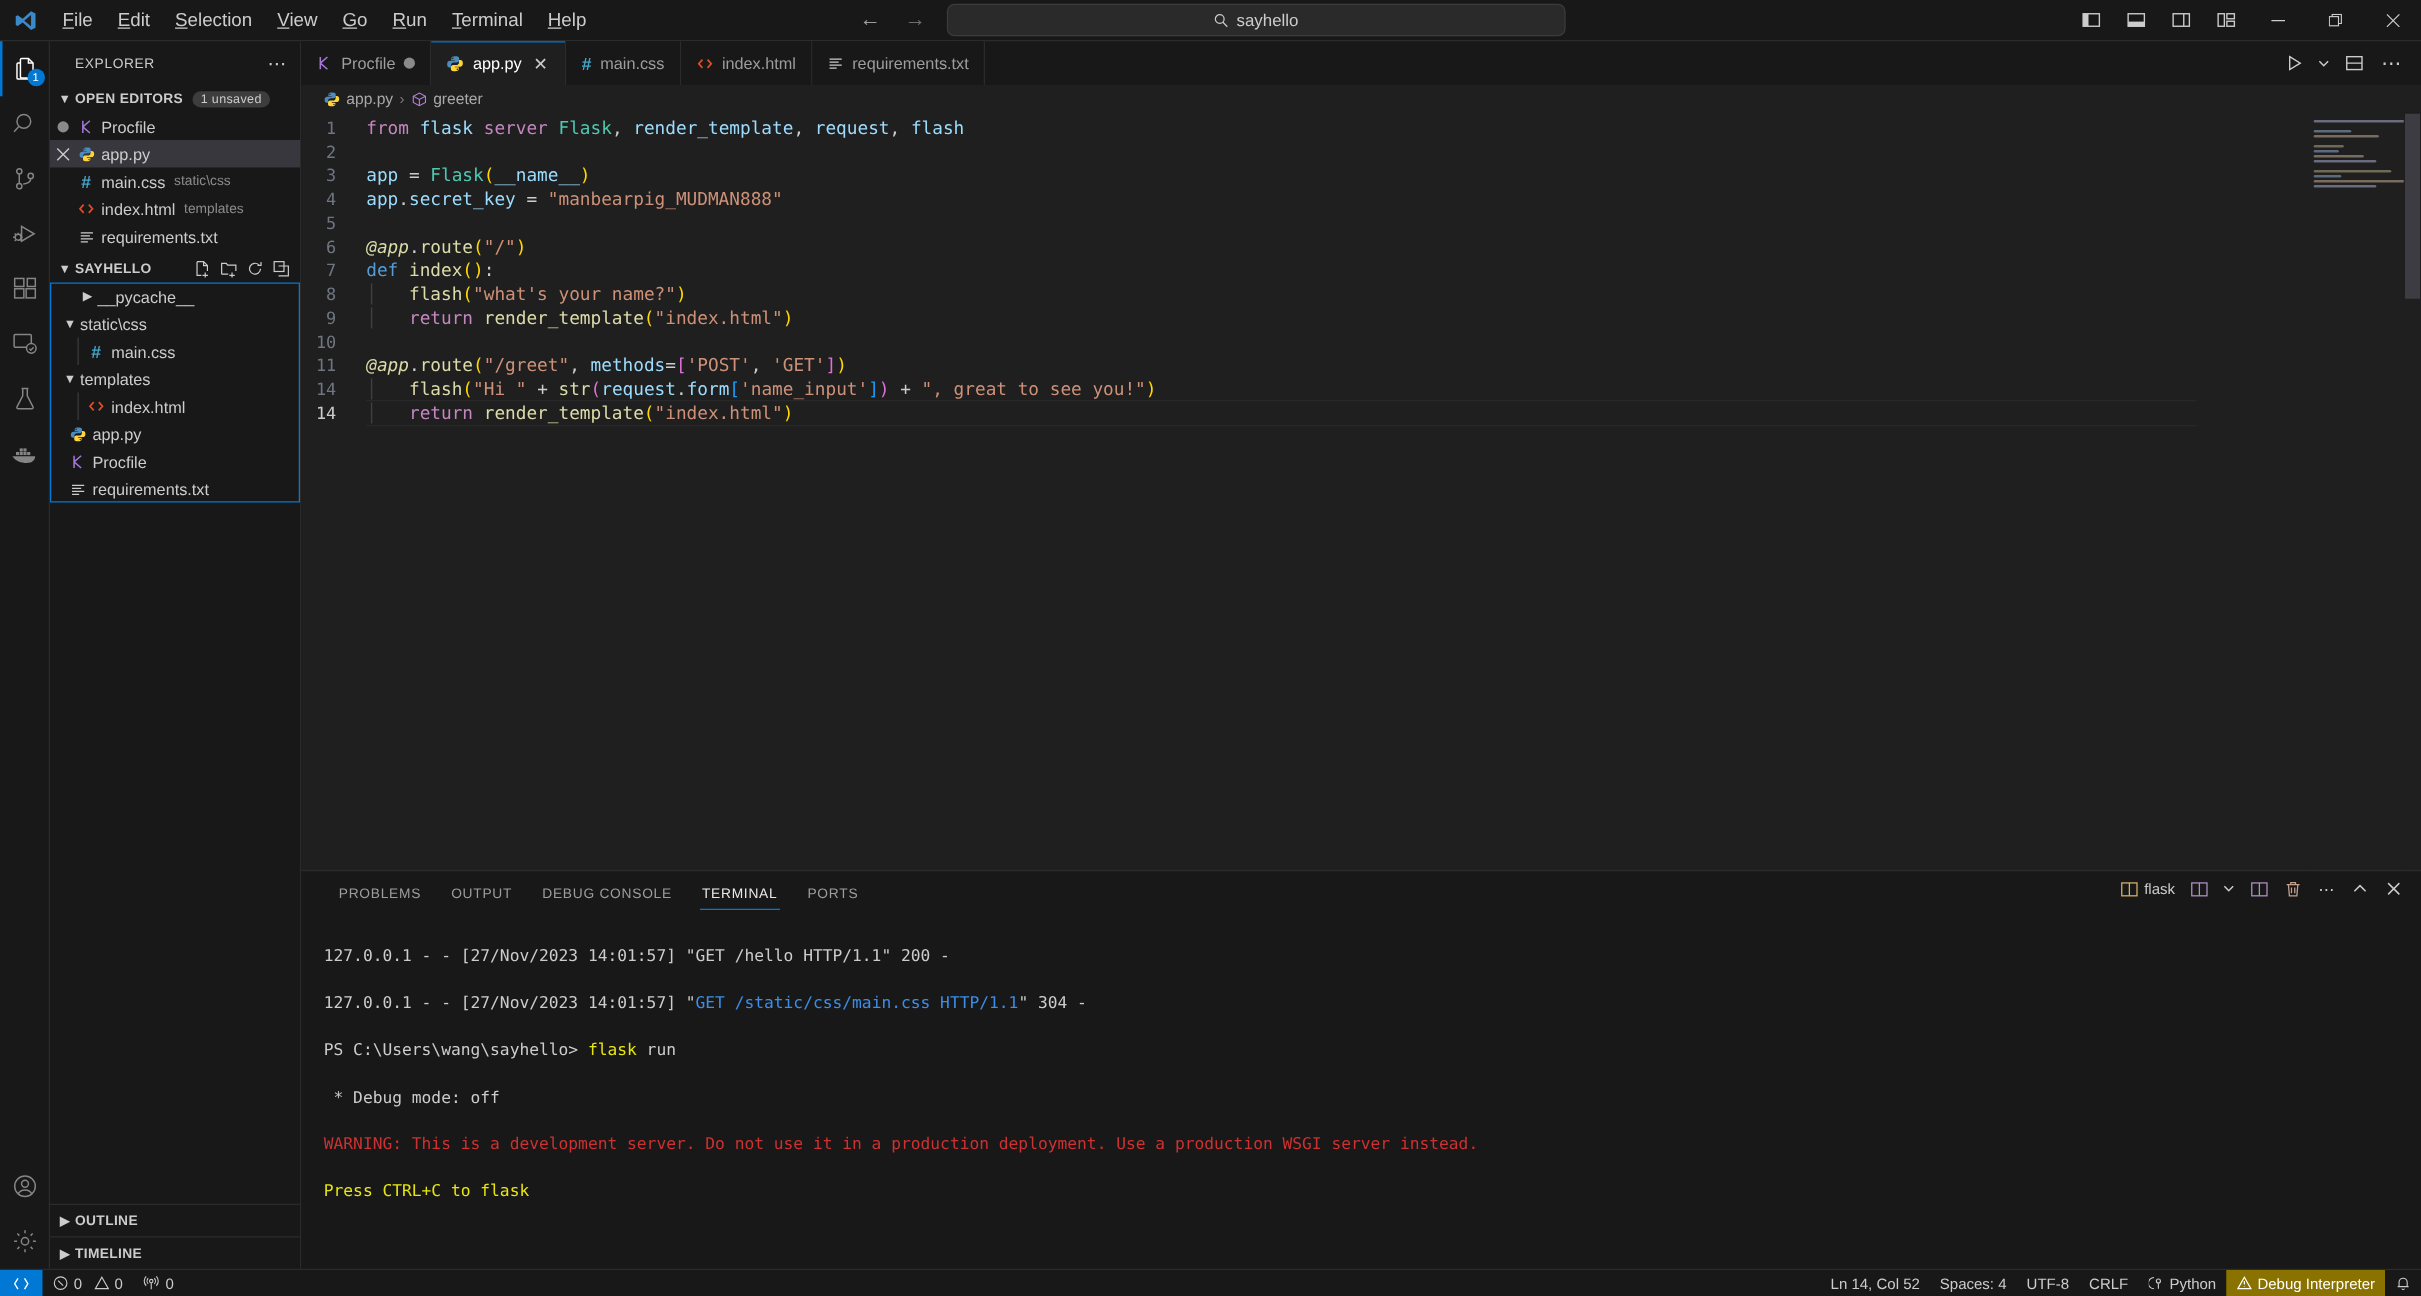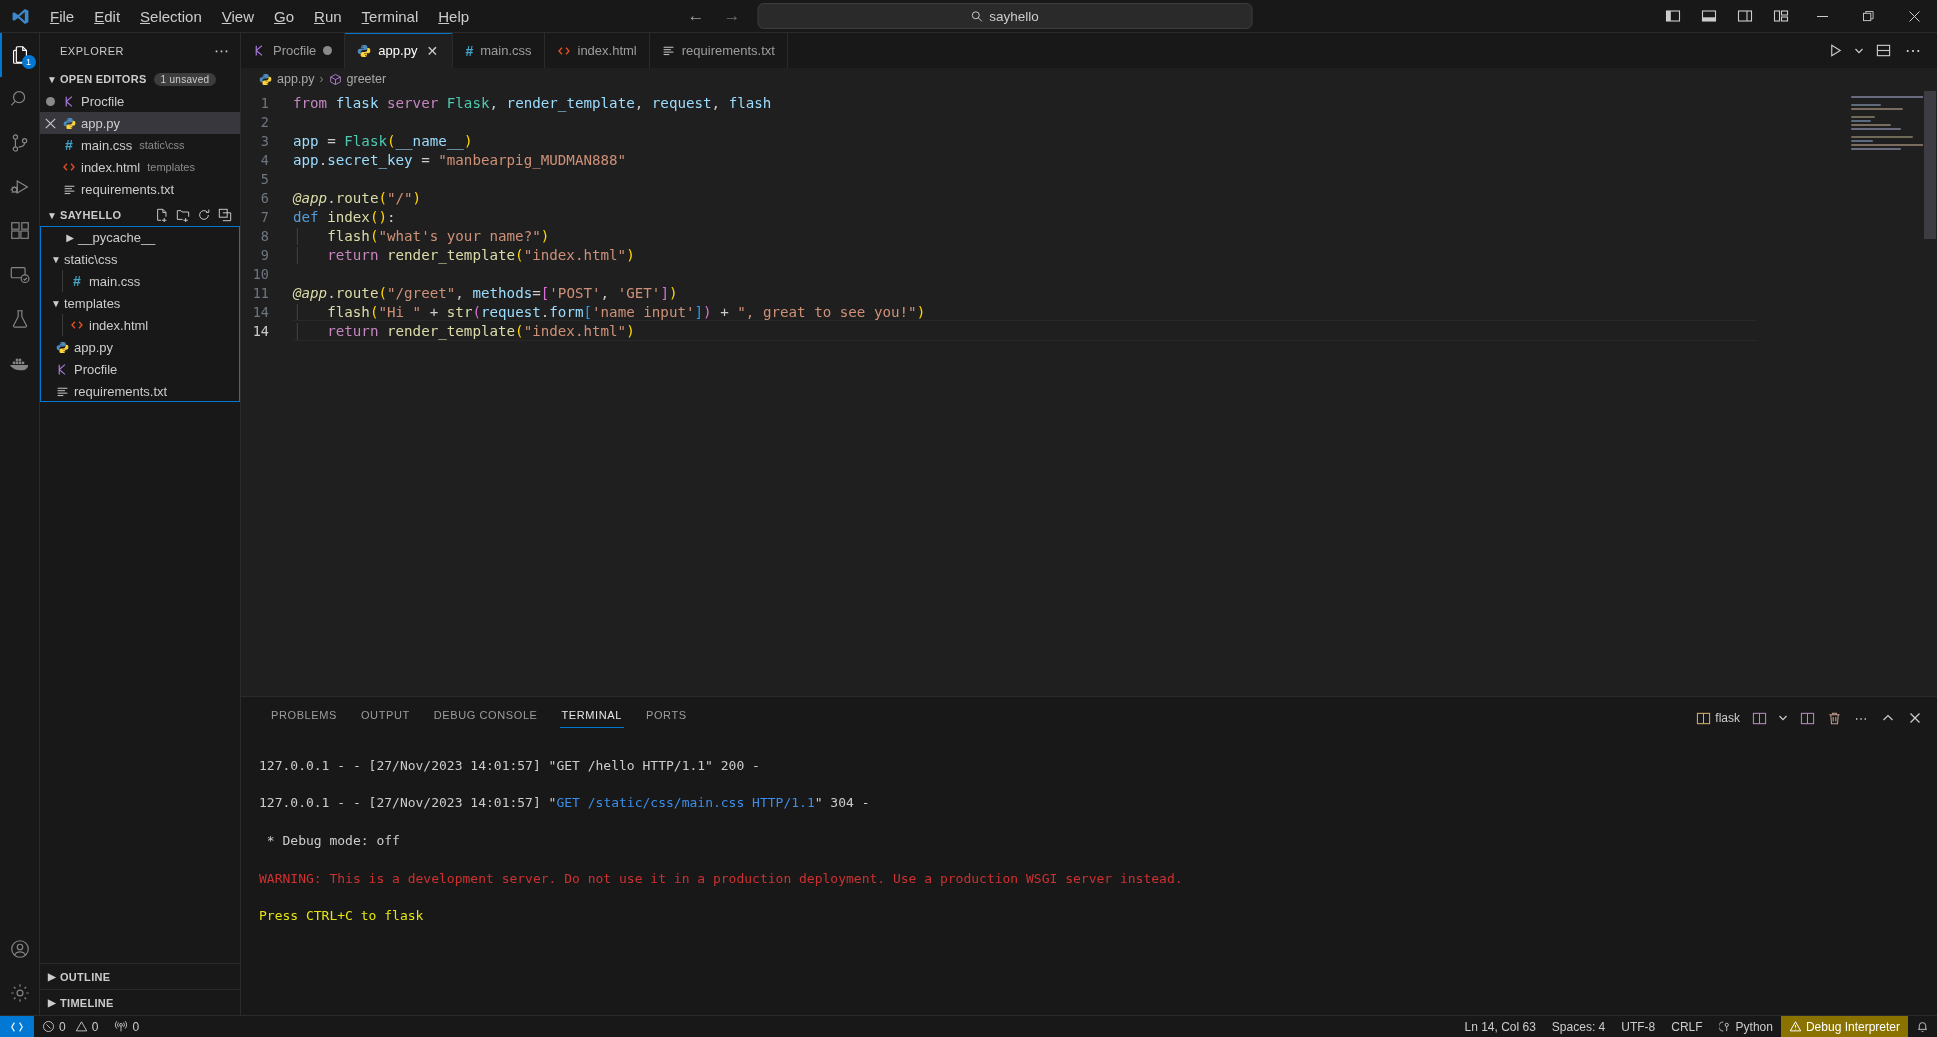--- a/index.html
+++ b/index.html
@@ -146,21 +146,21 @@
   .p3 { color:#179fff; }  
   .dec{ color:#dcdcaa;font-style:italic; }
   .cls{ color:#4ec9b0; }
 
   .minimap { width:90px; flex:none; position:relative; background:#1f1f1f; }
   .mm-line { height:2px; margin:0 0 2px 4px; border-radius:1px; }
 
   
   .panel { height:319px; background:#181818; display:flex; flex-direction:column; flex:none;
            border-top:1px solid #2b2b2b; }
-  .panel-head { height:35px; display:flex; align-items:flex-end; padding-left:18px; flex:none; }
+  .panel-head { height:35px; display:flex; align-items:flex-start; padding-left:18px; flex:none; }
   .ptab { font-size:11px; letter-spacing:.6px; color:#9d9d9d; padding:0 12px; height:35px;
           display:flex; align-items:center; position:relative; cursor:default; text-transform:uppercase;}
   .ptab.active { color:#e7e7e7; }
   .ptab.active::after { content:''; position:absolute; left:10px; right:10px; bottom:4px;
                         height:1px; background:#0078d4; }
   .panel-actions { margin-left:auto; display:flex; align-items:center; gap:3px; padding-right:10px; }
   .pa { height:28px; min-width:24px; display:flex; align-items:center; justify-content:center;
         color:#cccccc; font-size:13px; gap:4px; padding:0 4px; }
   .term {
     flex:1; padding:6px 0 0 18px; overflow:hidden; font-family:"DejaVu Sans Mono", monospace;
@@ -767,20 +767,21 @@
                   <line x1="1.5" y1="1.5" x2="10.5" y2="10.5"></line>
                   <line x1="10.5" y1="1.5" x2="1.5" y2="10.5"></line>
                 </svg>
             </div>
           </div>
         </div>
 
         <div class="term">
 <div>127.0.0.1 - - [27/Nov/2023 14:01:57] "GET /hello HTTP/1.1" 200 -</div>
 <div>127.0.0.1 - - [27/Nov/2023 14:01:57] "<span class="t-blue">GET /static/css/main.css HTTP/1.1</span>" 304 -</div>
+<div>PS C:\Users\wang\sayhello&gt; <span class="t-yellow">flask</span> run</div>
 <div> * Debug mode: off</div>
 <div><span class="t-warn">WARNING: This is a development server. Do not use it in a production deployment. Use a production WSGI server instead.</span></div>
 <div><span class="t-yellow">Press CTRL+C to flask</span></div>
 
 
 
 
 
 
 
@@ -819,21 +820,21 @@
       <span>
         <svg width="14" height="13" viewBox="0 0 16 16" fill="none" stroke="#cccccc" stroke-width="1.1">
             <circle cx="8" cy="6" r="1.7"></circle>
             <path d="M5 3.2a4 4 0 0 0 0 5.6M11 3.2a4 4 0 0 1 0 5.6M3 1.4a6.5 6.5 0 0 0 0 9.2M13 1.4a6.5 6.5 0 0 1 0 9.2M8 8v6"></path>
           </svg>
       </span>
       <span>0</span>
     </div>
 
     <div class="st-right">
-      <div class="st-item">Ln 14, Col 63</div>
+      <div class="st-item">Ln 14, Col 52</div>
       <div class="st-item">Spaces: 4</div>
       <div class="st-item">UTF-8</div>
       <div class="st-item">CRLF</div>
       <div class="st-item">
         <span>
           <svg width="13" height="13" viewBox="0 0 16 16" fill="none" stroke="#cccccc" stroke-width="1.1">
               <path d="M5.2 2.4a5.5 5.5 0 0 0 0 11.2"></path>
               <circle cx="9.5" cy="6" r="2"></circle>
               <path d="M9.5 8.3v5.3"></path>
             </svg>

